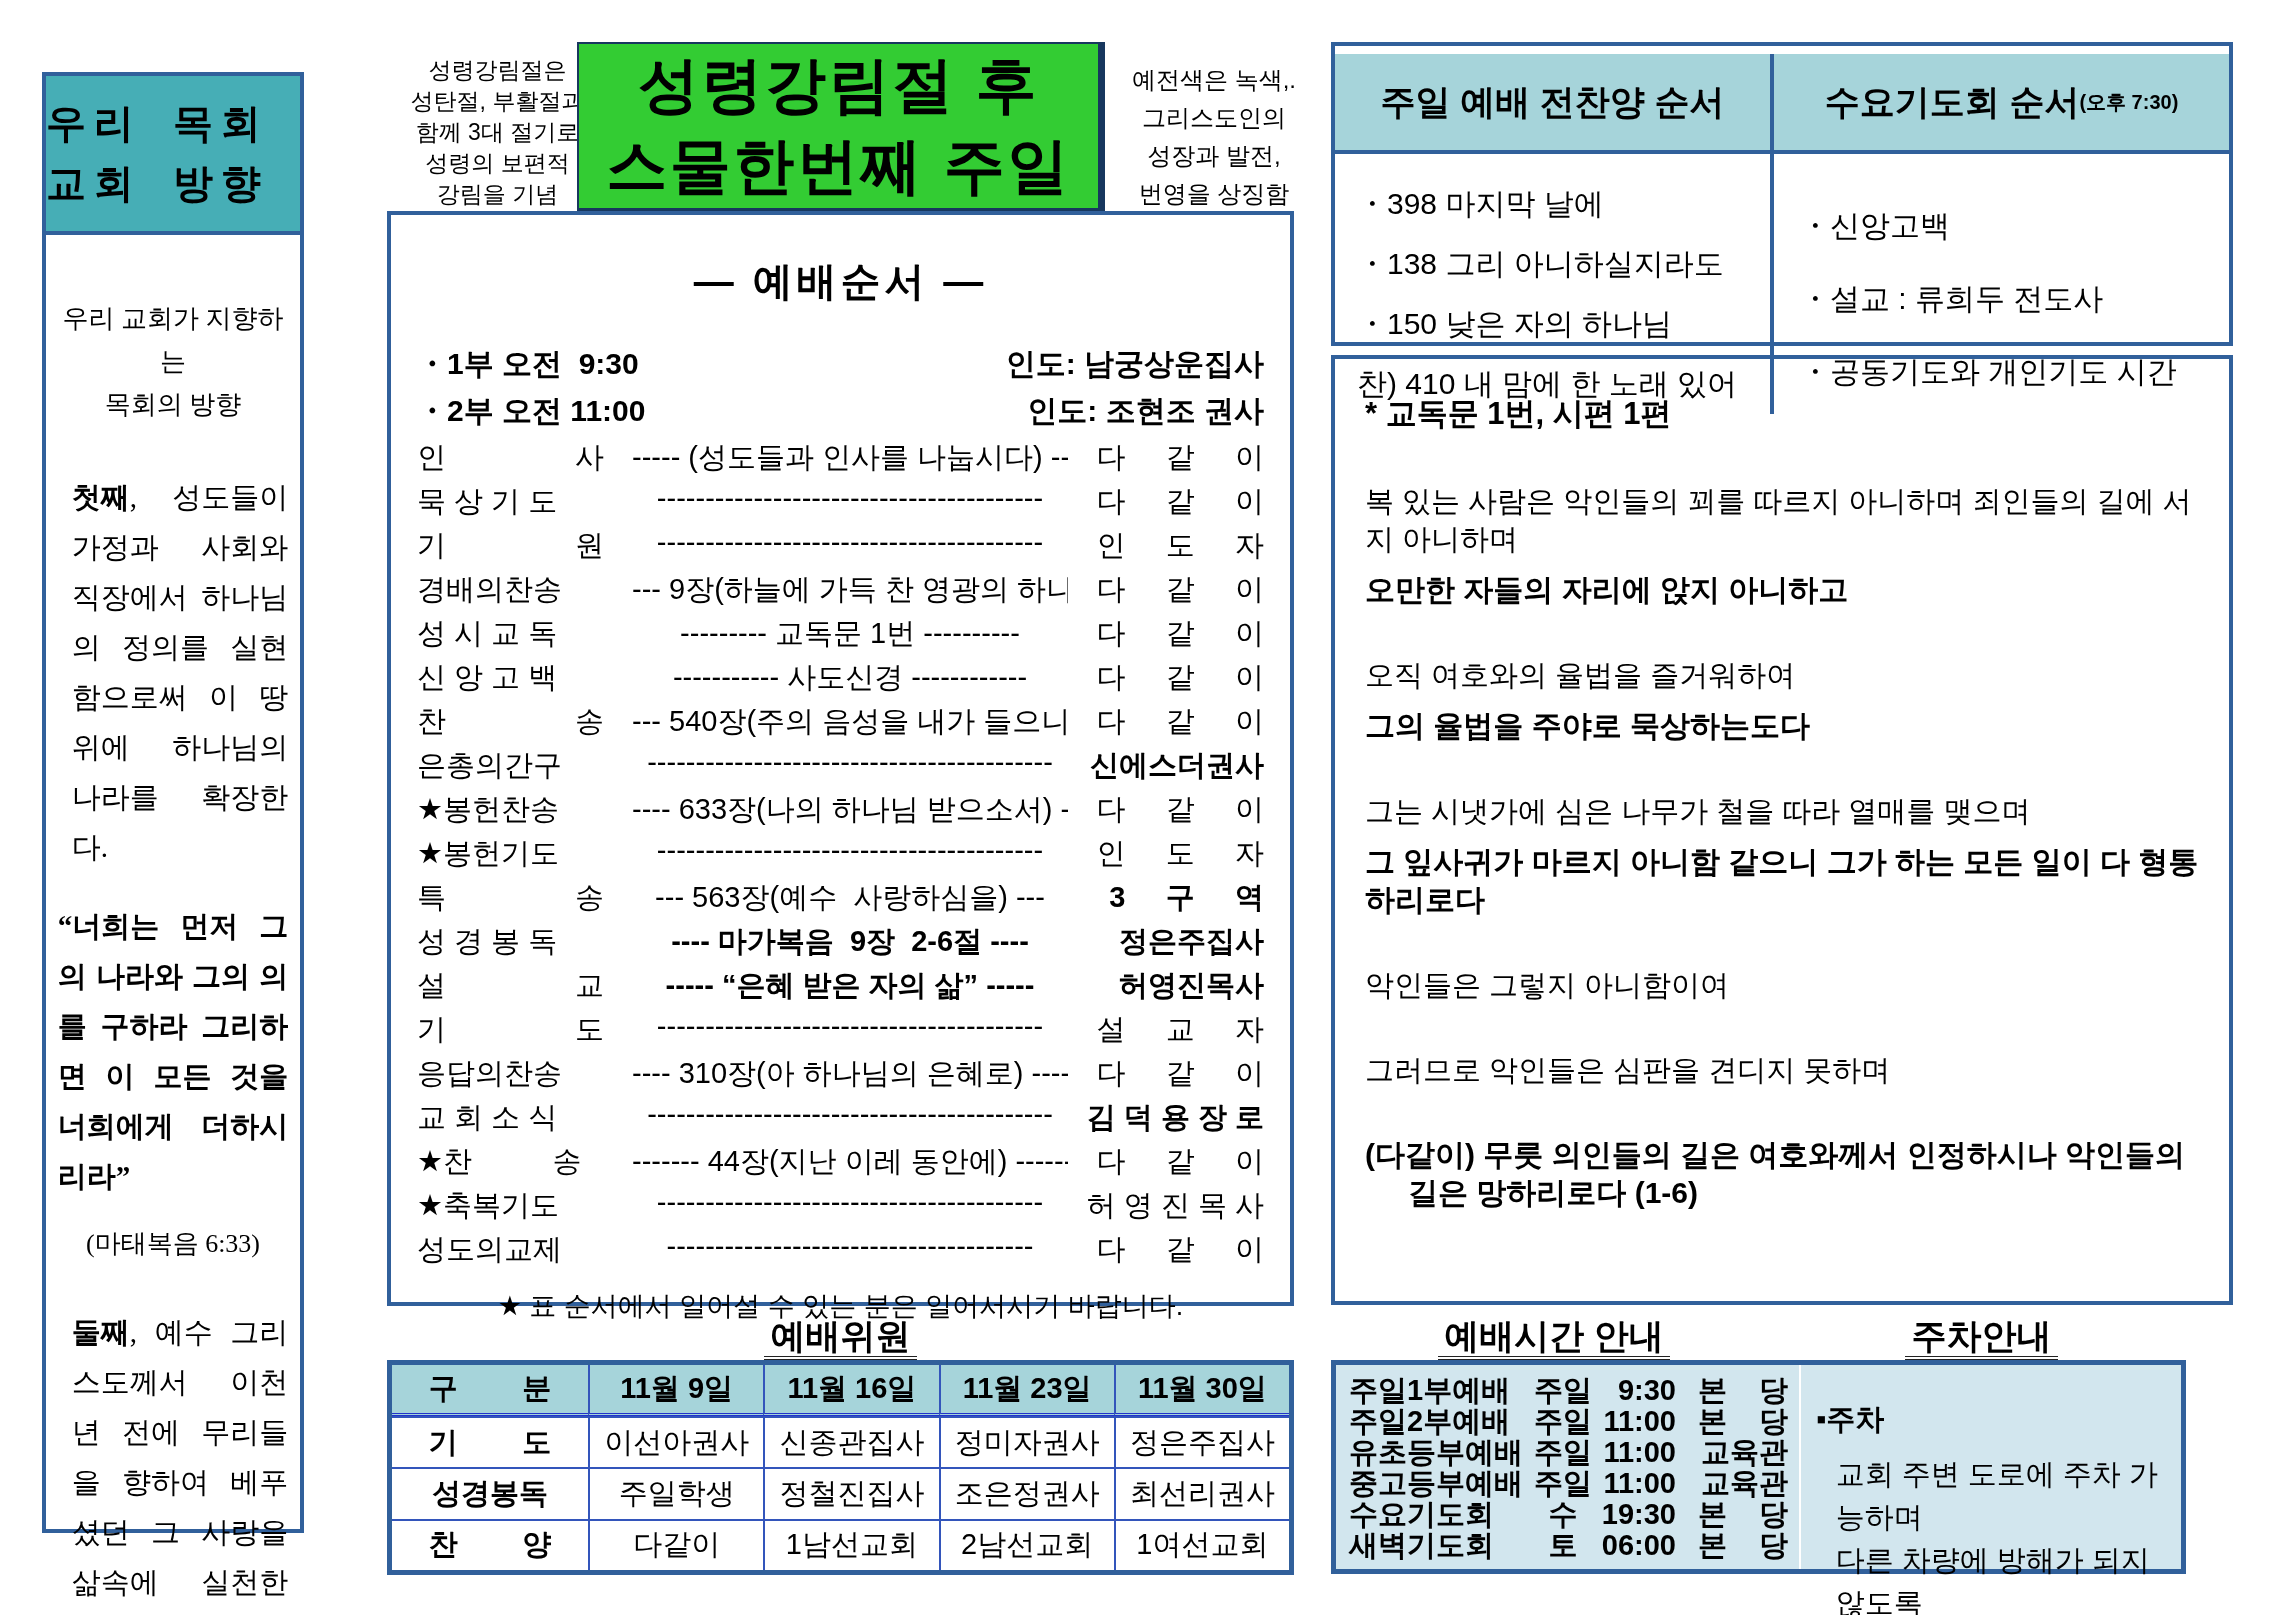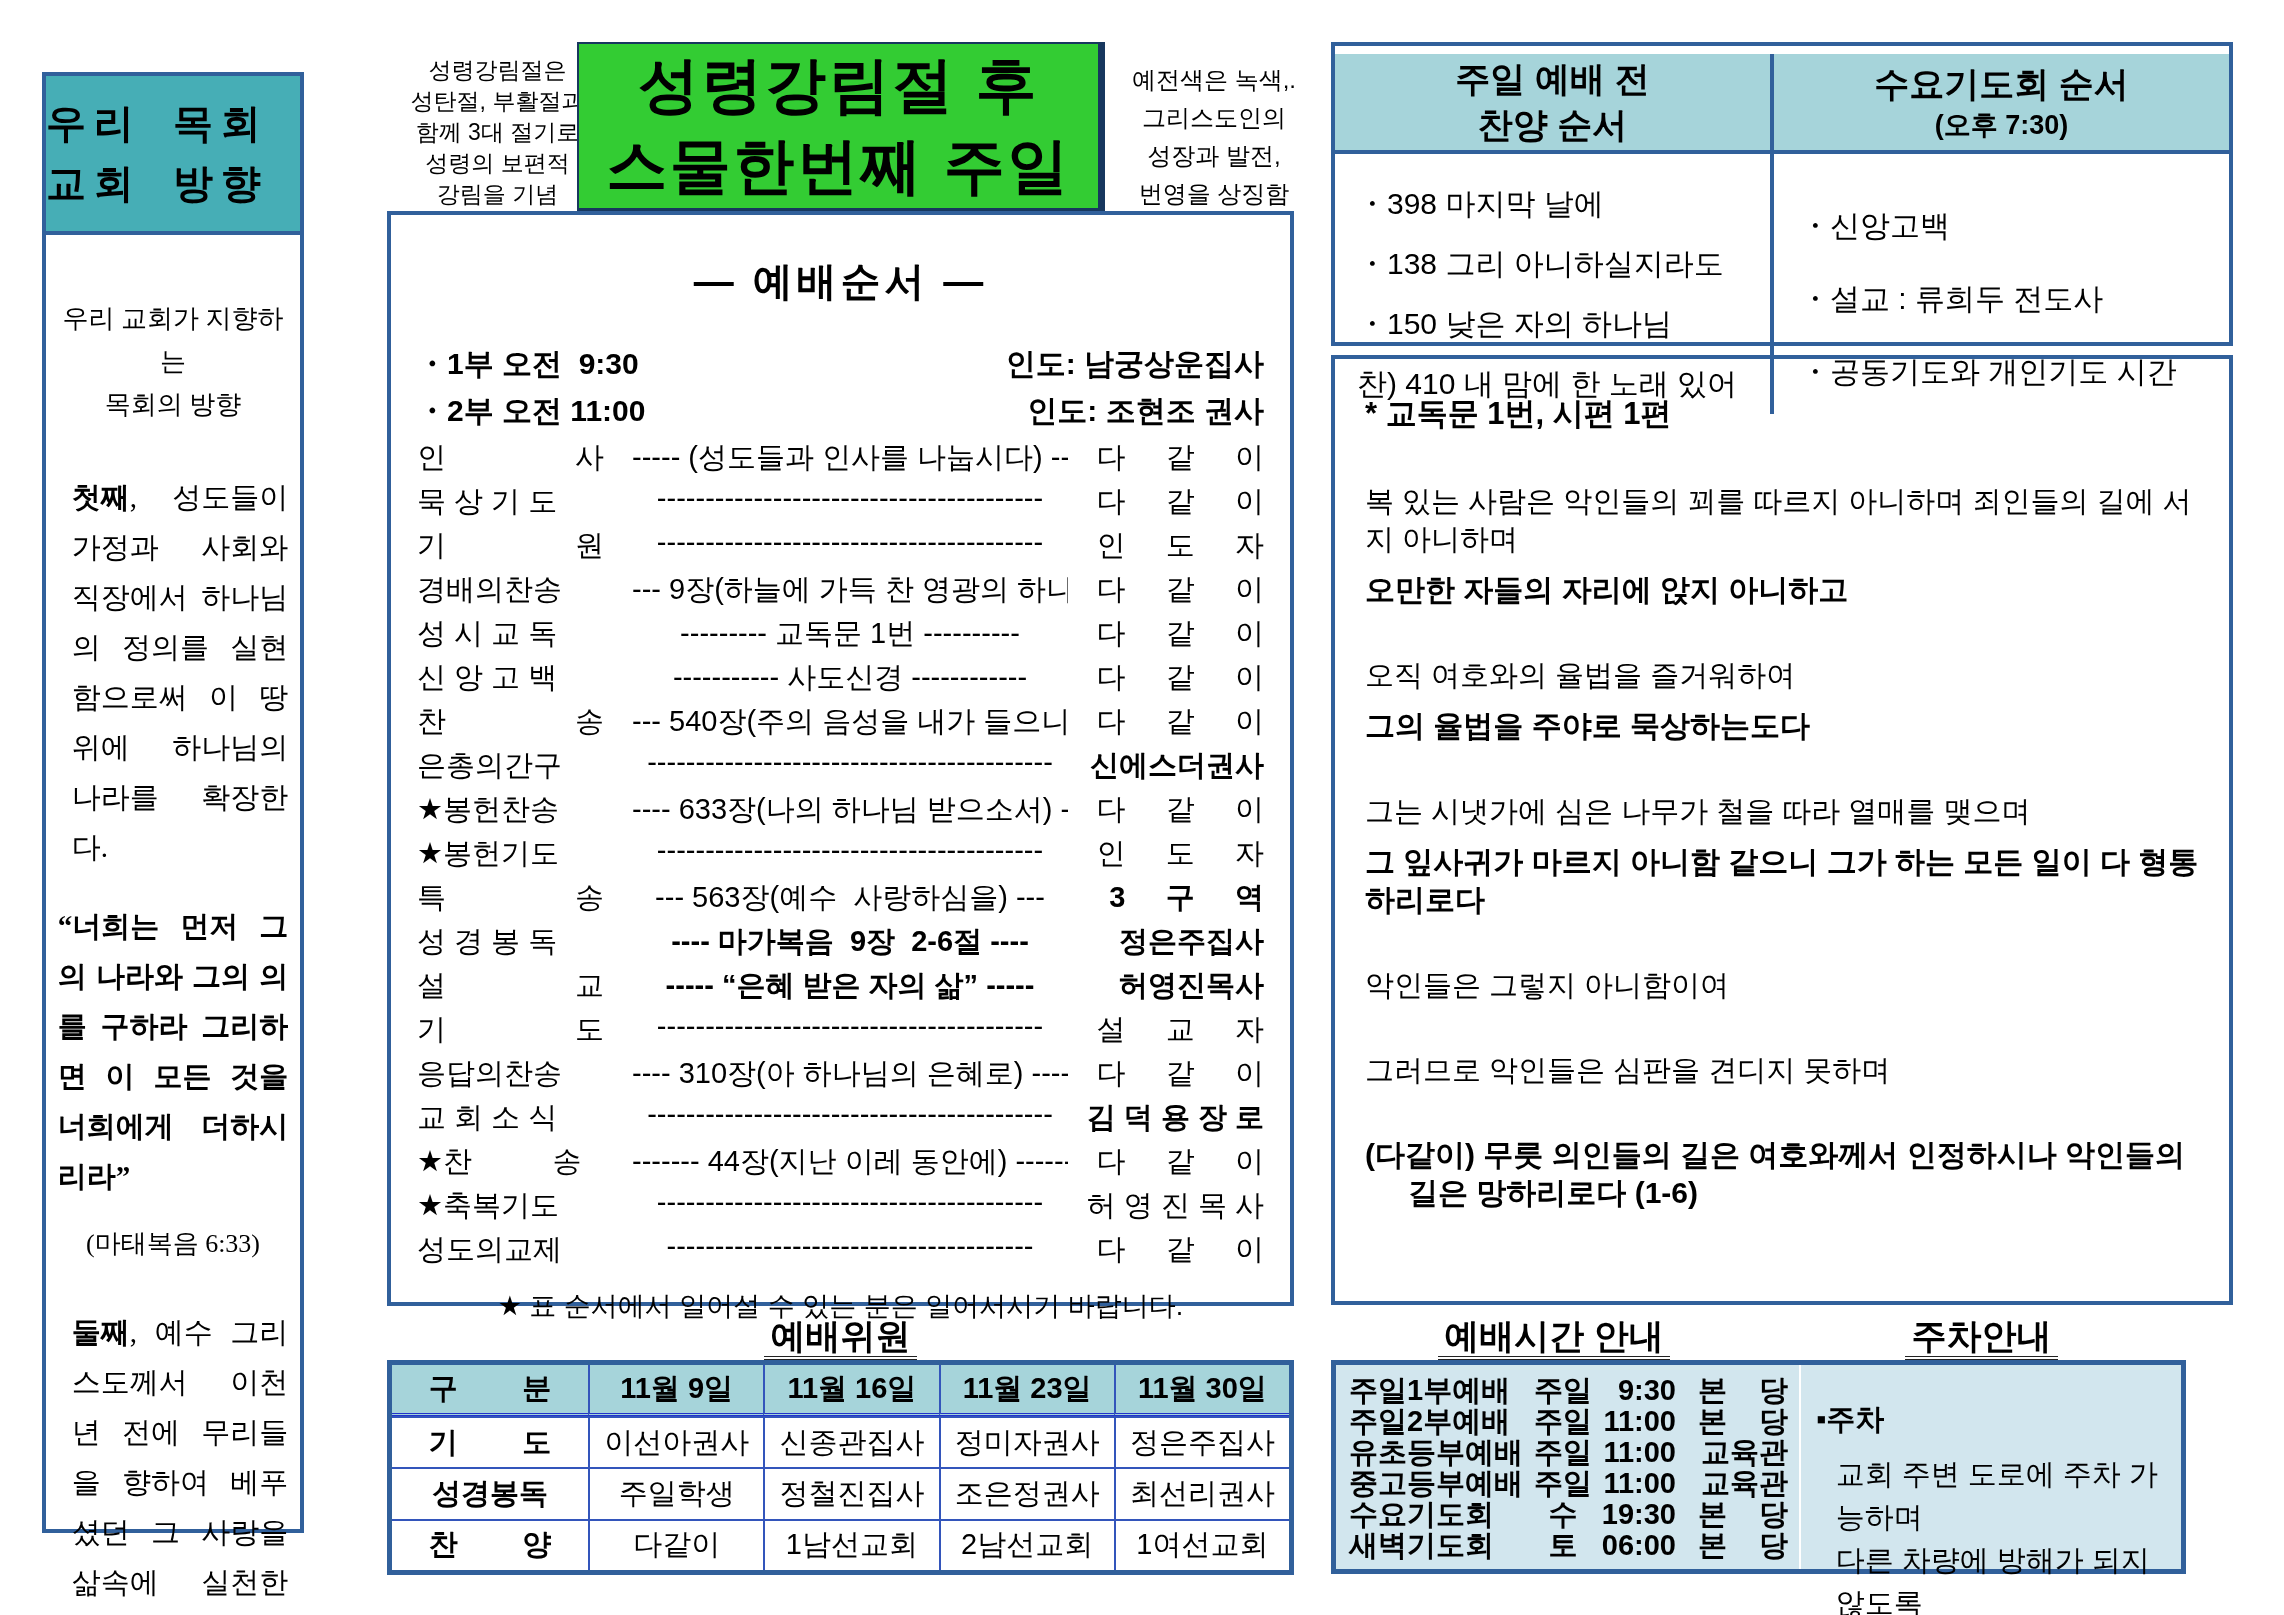--- a/index.html
+++ b/index.html
@@ -65,25 +65,25 @@
   .committee .hrow{background:#A6D4DA;border-top:none;font-weight:700;border-bottom:3.9px double #2233CC;}
   .committee .cat{font-weight:700;}
 
   
   .top-right{
     left:1331px;top:42px;width:902px;height:304px;border:4.6px solid #31609B;
     display:grid;grid-template-columns:435px 1fr;grid-template-rows:108px 1fr;
   }
   .tr-h{
     background:#A6D4DA;border-bottom:4.6px solid #31609B;
-    display:flex;flex-direction:column;justify-content:center;align-items:center;
+    display:flex;flex-direction:row;justify-content:center;align-items:center;
     font-weight:800;font-size:35px;line-height:46px;margin-top:8px;
   }
   .col2{border-left:4.6px solid #31609B;}
-  .tr-h .sub{font-size:27px;line-height:37px;}
+  .tr-h .sub{font-size:20px;line-height:37px;}
   .tr-body{padding:19.6px 6.5px 0 22px;font-size:30px;}
   .praise-item{line-height:60px;white-space:pre;}
   .wed-body{padding:35px 6.5px 0 26px;}
   .wed-item{line-height:73px;white-space:pre;}
 
   
   .scripture{left:1331px;top:355px;width:902px;height:950px;border:4.6px solid #31609B;padding:34px 30px 0 30px;}
   .sc-head{font-weight:800;font-size:31px;}
   .v{font-size:29px;line-height:38px;margin-top:47px;}
   .v.v-bold{font-weight:800;font-size:30px;margin-top:13px;}

